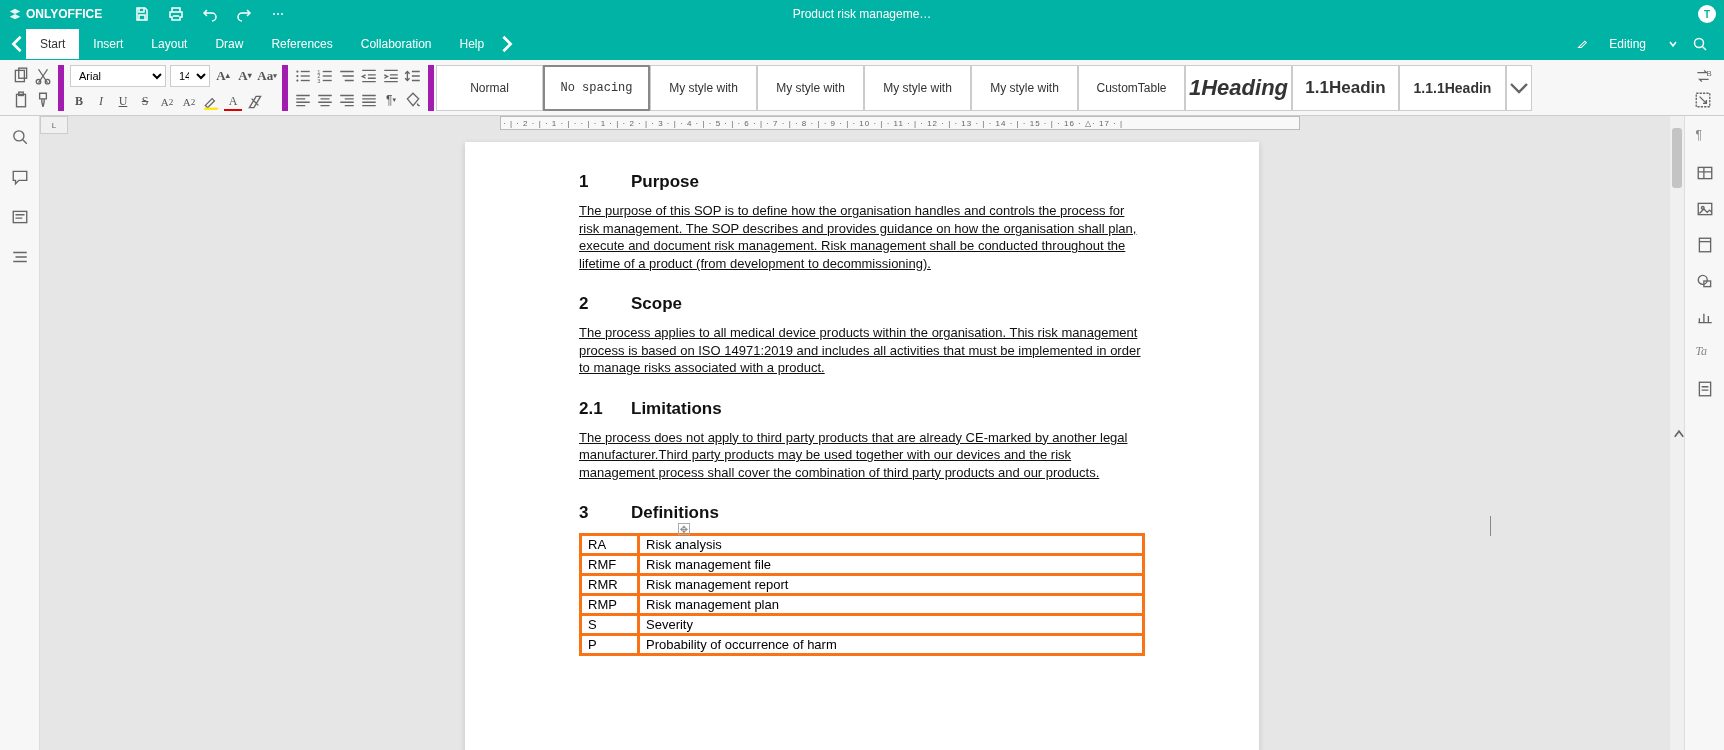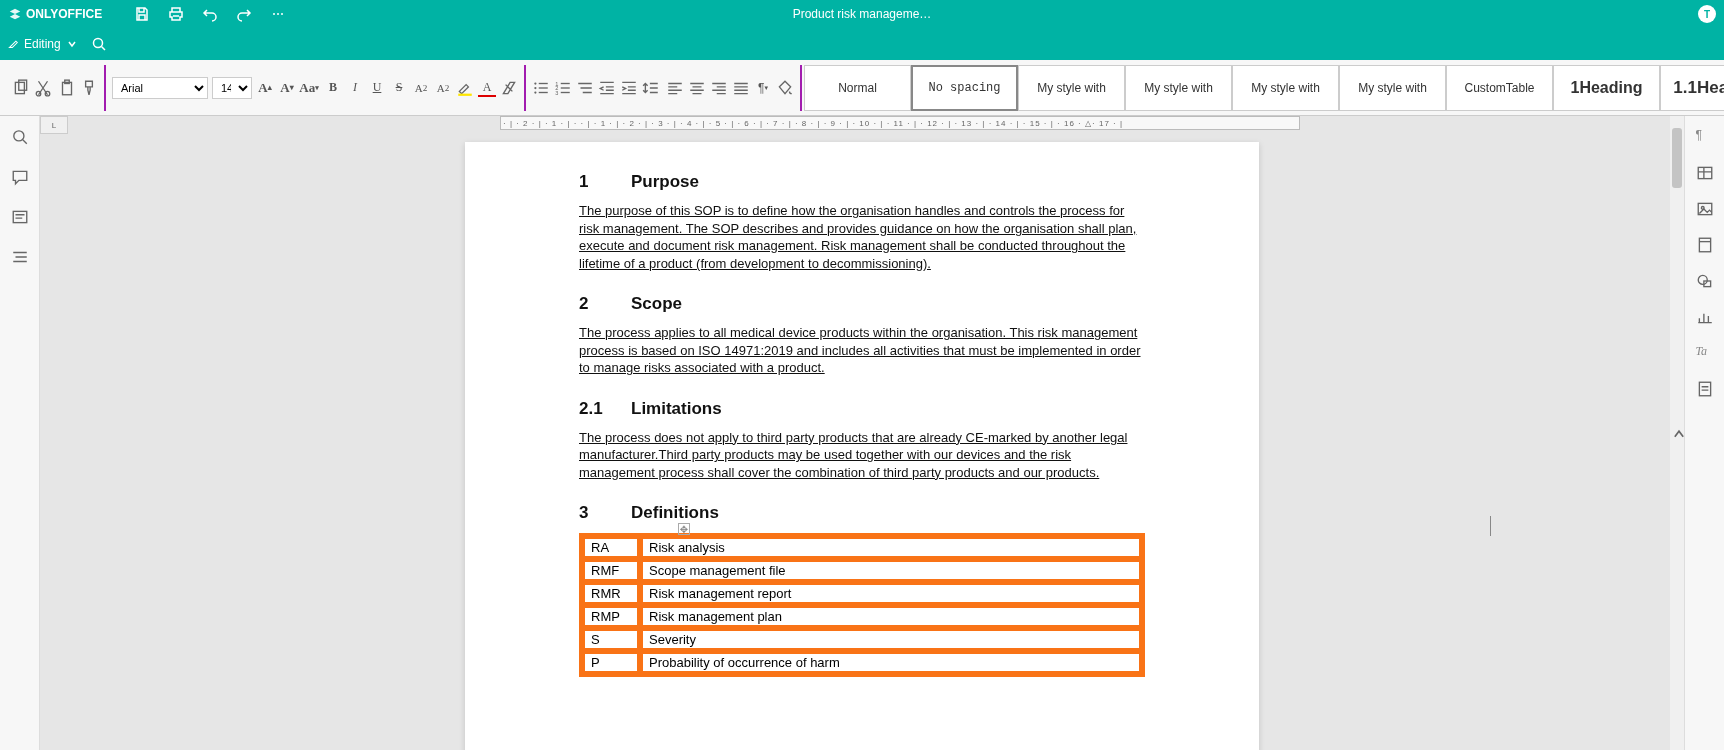--- a/index.html
+++ b/index.html
@@ -15,33 +15,33 @@
   .titlebar-right { display: flex; align-items: center; }
   .user-badge { width: 18px; height: 18px; border-radius: 50%; background: white; color: #00b3a4; display: flex; align-items: center; justify-content: center; font-size: 10px; font-weight: bold; }
 
   
   .menubar { height: 32px; background: #00b3a4; display: flex; align-items: center; color: white; padding: 0 8px; justify-content: space-between; }
   .menubar-left { display: flex; align-items: center; }
   .menu-chev { width: 18px; display: flex; justify-content: center; }
   .menu-tab { padding: 8px 14px; font-size: 12px; cursor: pointer; }
   .menu-tab.active { background: white; color: #333; }
   .menubar-right { display: flex; align-items: center; gap: 14px; margin-right: 8px; }
-  .editing-btn { display: flex; align-items: center; gap: 6px; font-size: 12px; }
+  .editing-btn { display: flex; align-items: center; gap: 22px; font-size: 12px; }
 
   
   .toolbar { height: 56px; background: #f7f7f7; border-bottom: 1px solid #ccc; display: flex; align-items: center; padding: 0 6px; }
-  .tb-group { display: flex; flex-direction: row; gap: 6px; padding: 0 6px; border-right: 2px solid #a21caf; height: 46px; justify-content: center; }
+  .tb-group { display: flex; flex-direction: column; gap: 6px; padding: 0 6px; border-right: 6px solid #a21caf; height: 46px; justify-content: center; }
   .tb-icon { width: 18px; height: 18px; display: flex; align-items: center; justify-content: center; color: #555; cursor: pointer; }
   .tb-row { display: flex; gap: 4px; align-items: center; }
   .font-select { height: 22px; border: 1px solid #ccc; font-size: 11px; padding: 0 4px; width: 96px; background: white; }
   .size-select { height: 22px; border: 1px solid #ccc; font-size: 11px; padding: 0 4px; width: 40px; background: white; }
   .style-gallery { display: flex; gap: 0; margin-left: 2px; }
   .style-item { height: 46px; width: 107px; border: 1px solid #ccc; background: white; display: flex; align-items: center; justify-content: center; font-size: 12px; cursor: pointer; color: #333; overflow: hidden; padding: 0 4px; }
   .style-item.selected { border: 2px solid #888; font-family: Liberation Mono, monospace; }
-  .style-item.h1 { font-size: 16px; font-weight: bold; }
+  .style-item.h1 { font-size: 22px; font-weight: bold; font-style: italic; }
   .style-item.h11 { font-size: 17px; font-weight: bold; }
   .style-item.h111 { font-size: 14px; font-weight: bold; }
   .style-more { width: 26px; height: 46px; border: 1px solid #ccc; background: white; display: flex; align-items: center; justify-content: center; cursor: pointer; }
   .tb-trailing { display: flex; flex-direction: column; gap: 6px; padding: 0 6px; height: 46px; justify-content: center; margin-left: auto; }
 
   
   .main { display: flex; height: calc(750px - 28px - 32px - 56px); }
   .left-panel { width: 40px; background: #f7f7f7; border-right: 1px solid #ddd; display: flex; flex-direction: column; align-items: center; padding-top: 12px; gap: 22px; }
   .right-panel { width: 40px; background: #f7f7f7; border-left: 1px solid #ddd; display: flex; flex-direction: column; align-items: center; padding-top: 12px; gap: 18px; position: relative; }
   .side-icon { width: 18px; height: 18px; color: #888; cursor: pointer; }
@@ -50,21 +50,21 @@
   .corner-ruler { width: 28px; height: 18px; background: #f0f0f0; border: 1px solid #ccc; display: flex; align-items: center; justify-content: center; font-size: 8px; color: #666; }
   .h-ruler { flex: 1; height: 18px; position: relative; }
   .ruler-strip { position: absolute; left: 432px; height: 14px; background: #f8f8f8; border: 1px solid #bbb; font-size: 8px; color: #666; display: flex; align-items: center; padding: 0 2px; letter-spacing: 1px; width: 800px; overflow: hidden; white-space: nowrap; }
   .doc-area { flex: 1; display: flex; justify-content: center; padding-top: 8px; overflow: hidden; }
   .page { width: 794px; min-height: 1000px; background: white; box-shadow: 0 2px 6px rgba(0,0,0,0.15); padding: 30px 114px 30px 114px; position: relative; }
   .section { margin-bottom: 22px; }
   .sec-head { display: flex; gap: 28px; font-size: 17px; font-weight: bold; color: #111; margin-bottom: 10px; }
   .sec-num { min-width: 24px; }
   .sec-body { font-size: 13px; color: #111; line-height: 1.35; text-decoration: underline; }
   .def-table { border-collapse: collapse; width: 100%; font-size: 13px; }
-  .def-table td { border: 6px solid #f97316; padding: 1px 6px; }
+  .def-table td { border: 3px solid #f97316; padding: 1px 6px; }
   .def-table td.abbr { width: 58px; }
   .table-marker { position: absolute; left: 99px; font-size: 10px; color: #888; border: 1px solid #aaa; width: 12px; height: 12px; display: flex; align-items: center; justify-content: center; }
   .scrollbar-v { position: absolute; right: 40px; top: 116px; bottom: 0; width: 14px; background: #f0f0f0; }
   .scroll-thumb { position: absolute; top: 12px; width: 10px; left: 2px; height: 60px; background: #c4c4c4; border-radius: 3px; }
 
   svg { width: 100%; height: 100%; }
   .hl { stroke: #fff; fill: none; stroke-width: 1.5; }
   .tl { stroke: #666; fill: none; stroke-width: 1.2; }
   .fa { font-family: 'Times New Roman', serif; font-size: 13px; font-weight: bold; }
   .cursor-ibeam { position: absolute; width: 1px; height: 20px; border-left: 1px solid #888; }
@@ -110,20 +110,39 @@
         </div>
     </div>
   </div>
   <div class="titlebar-center">Product risk manageme…</div>
   <div class="titlebar-right">
     <div class="user-badge">T</div>
   </div>
 </div>
 
 <div class="menubar">
+  <div class="menubar-left">
+    <div class="menu-chev">
+        <svg viewBox="0 0 10 10" width="10" height="10">
+          <path d="M7 1 L3 5 L7 9" class="hl"></path>
+        </svg>
+      </div>
+    <div class="menu-tab active">Start</div>
+    <div class="menu-tab">Insert</div>
+    <div class="menu-tab">Layout</div>
+    <div class="menu-tab">Draw</div>
+    <div class="menu-tab">References</div>
+    <div class="menu-tab">Collaboration</div>
+    <div class="menu-tab">Help</div>
+    <div class="menu-chev">
+        <svg viewBox="0 0 10 10" width="10" height="10">
+          <path d="M3 1 L7 5 L3 9" class="hl"></path>
+        </svg>
+      </div>
+  </div>
   <div class="menubar-right">
     <div class="editing-btn">
       <svg viewBox="0 0 14 14" width="12" height="12">
           <path class="hl" d="M2 12 L4 10 L11 3 L13 5 L6 12 L2 12z"></path>
         </svg>
       <span>Editing</span>
       <svg viewBox="0 0 10 10" width="8" height="8">
           <path d="M2 3 L5 7 L8 3" class="hl"></path>
         </svg>
     </div>
@@ -359,21 +378,21 @@
             </div>
           <div class="table-marker" style="margin-top:-10px;">✥</div>
           <table class="def-table">
             <tbody id="def-tbody">
                 <tr>
                   <td class="abbr">RA</td>
                   <td>Risk analysis</td>
                 </tr>
                 <tr>
                   <td class="abbr">RMF</td>
-                  <td>Scope management file</td>
+                  <td>Risk management file</td>
                 </tr>
                 <tr>
                   <td class="abbr">RMR</td>
                   <td>Risk management report</td>
                 </tr>
                 <tr>
                   <td class="abbr">RMP</td>
                   <td>Risk management plan</td>
                 </tr>
                 <tr>

